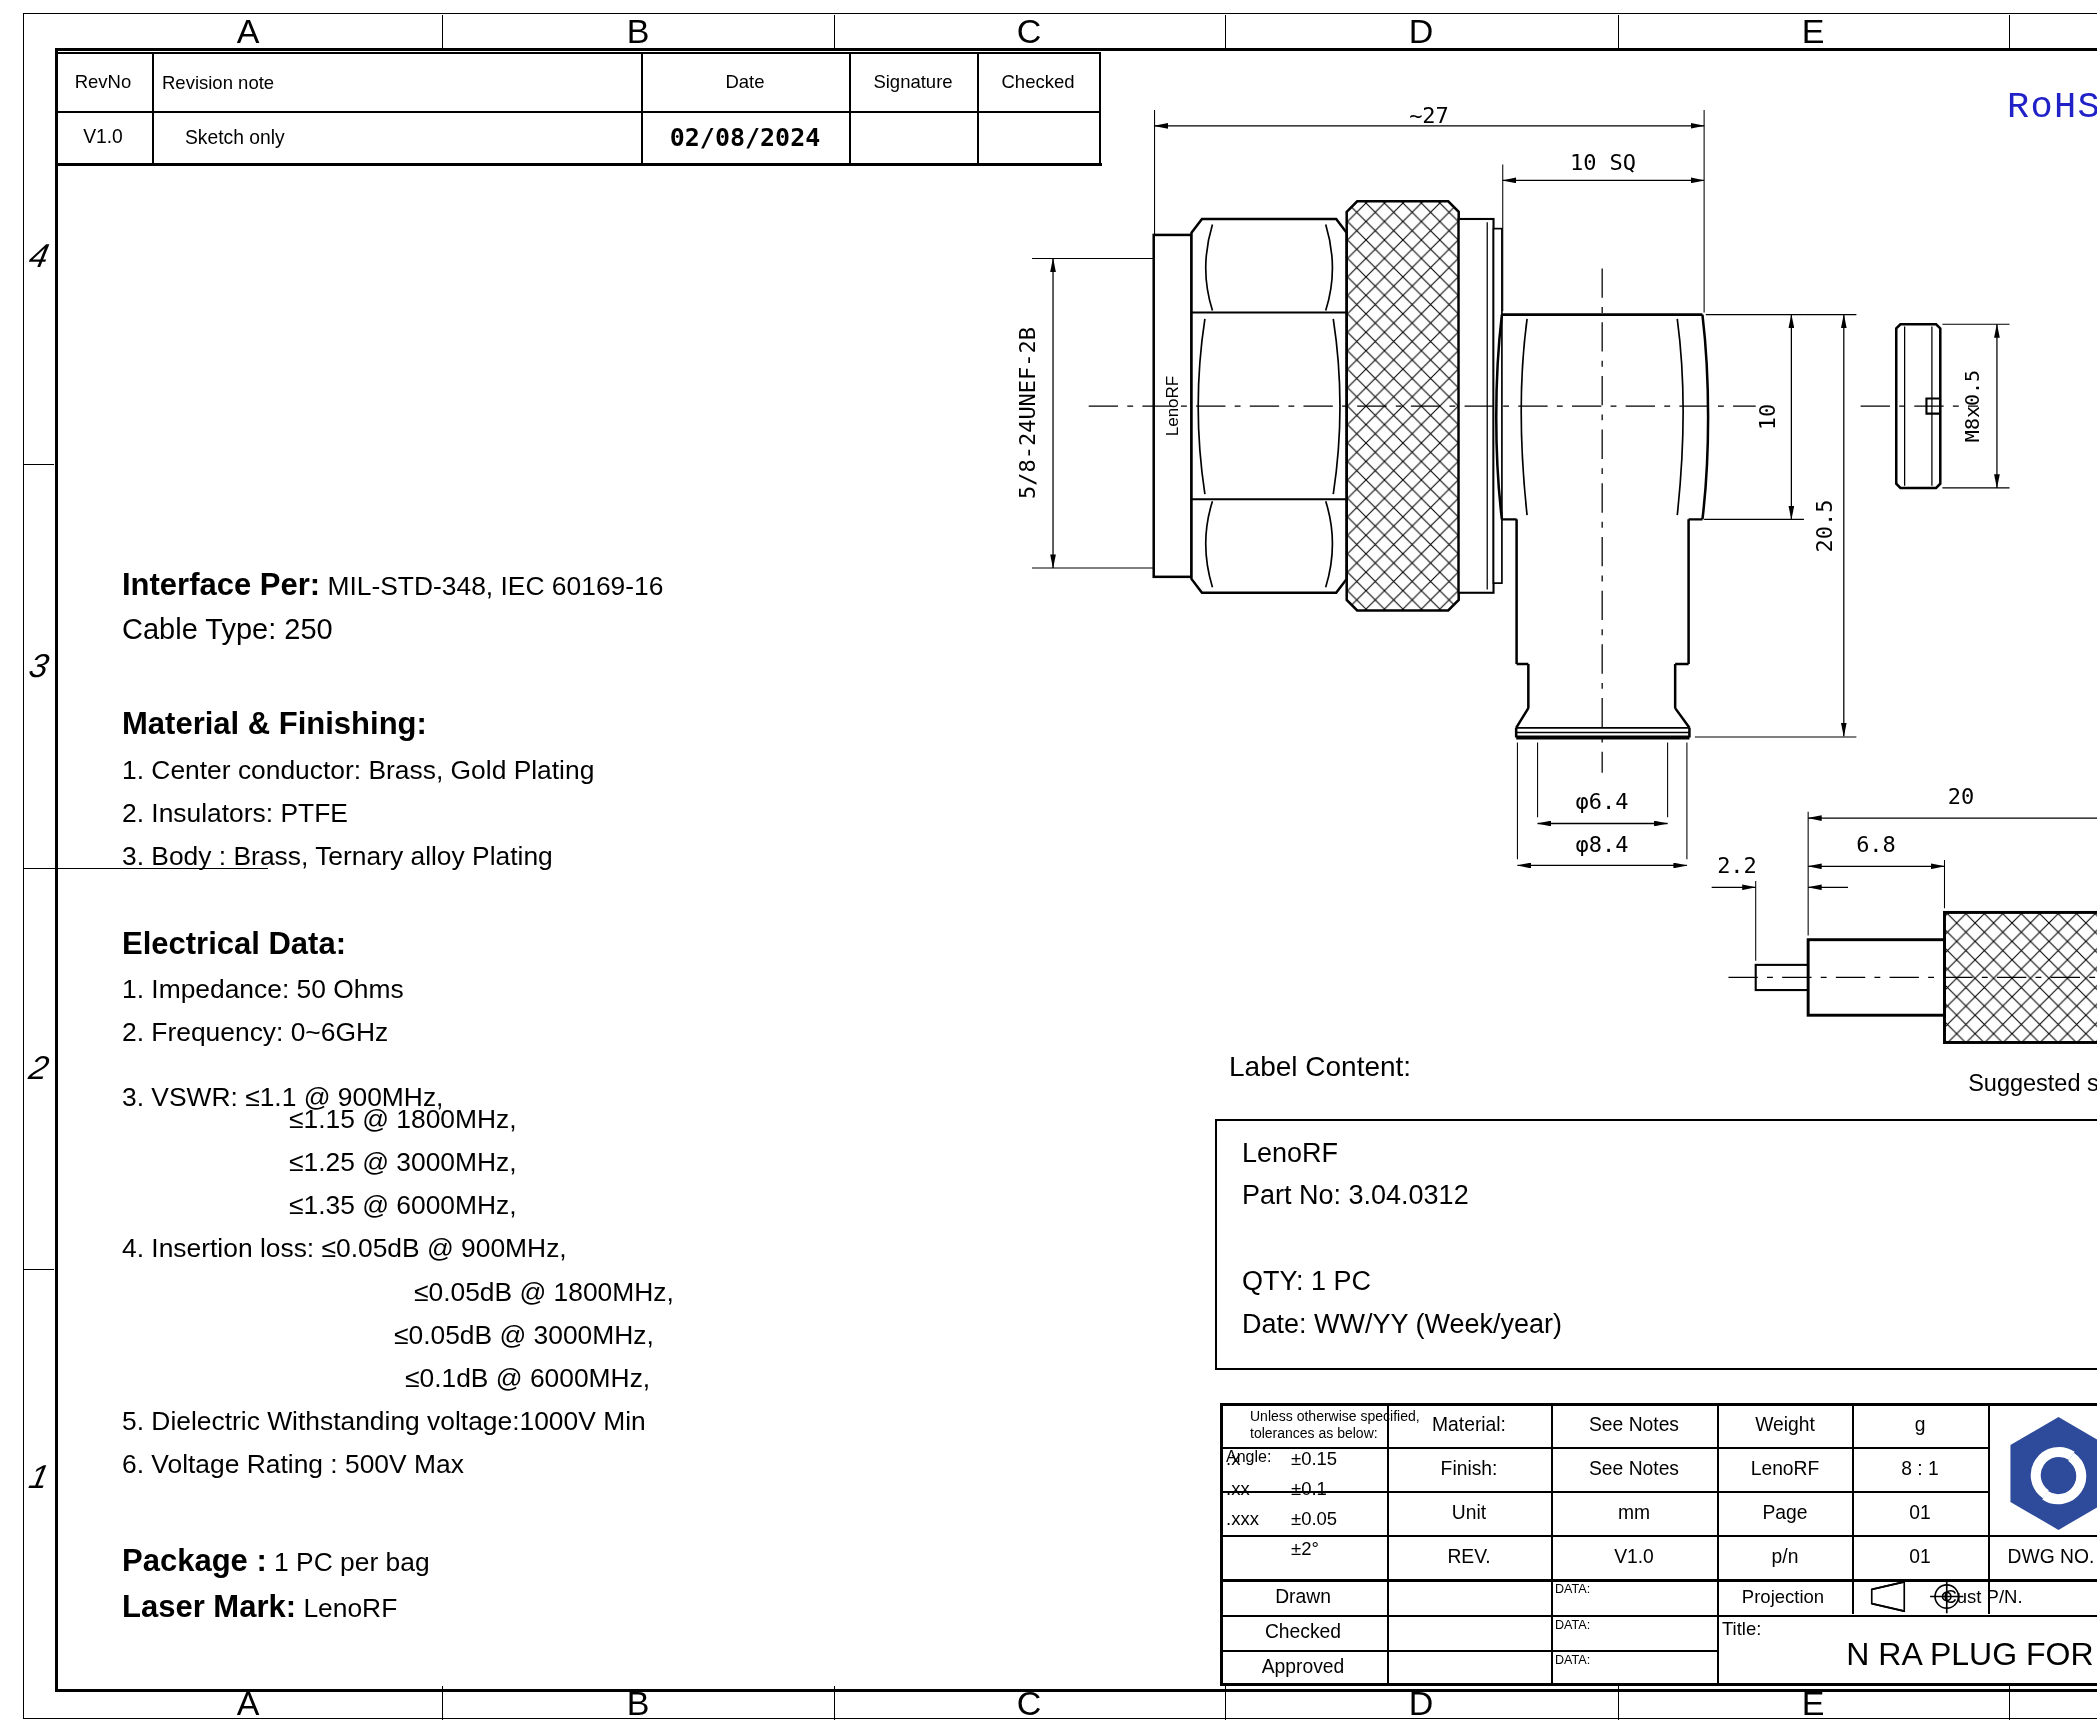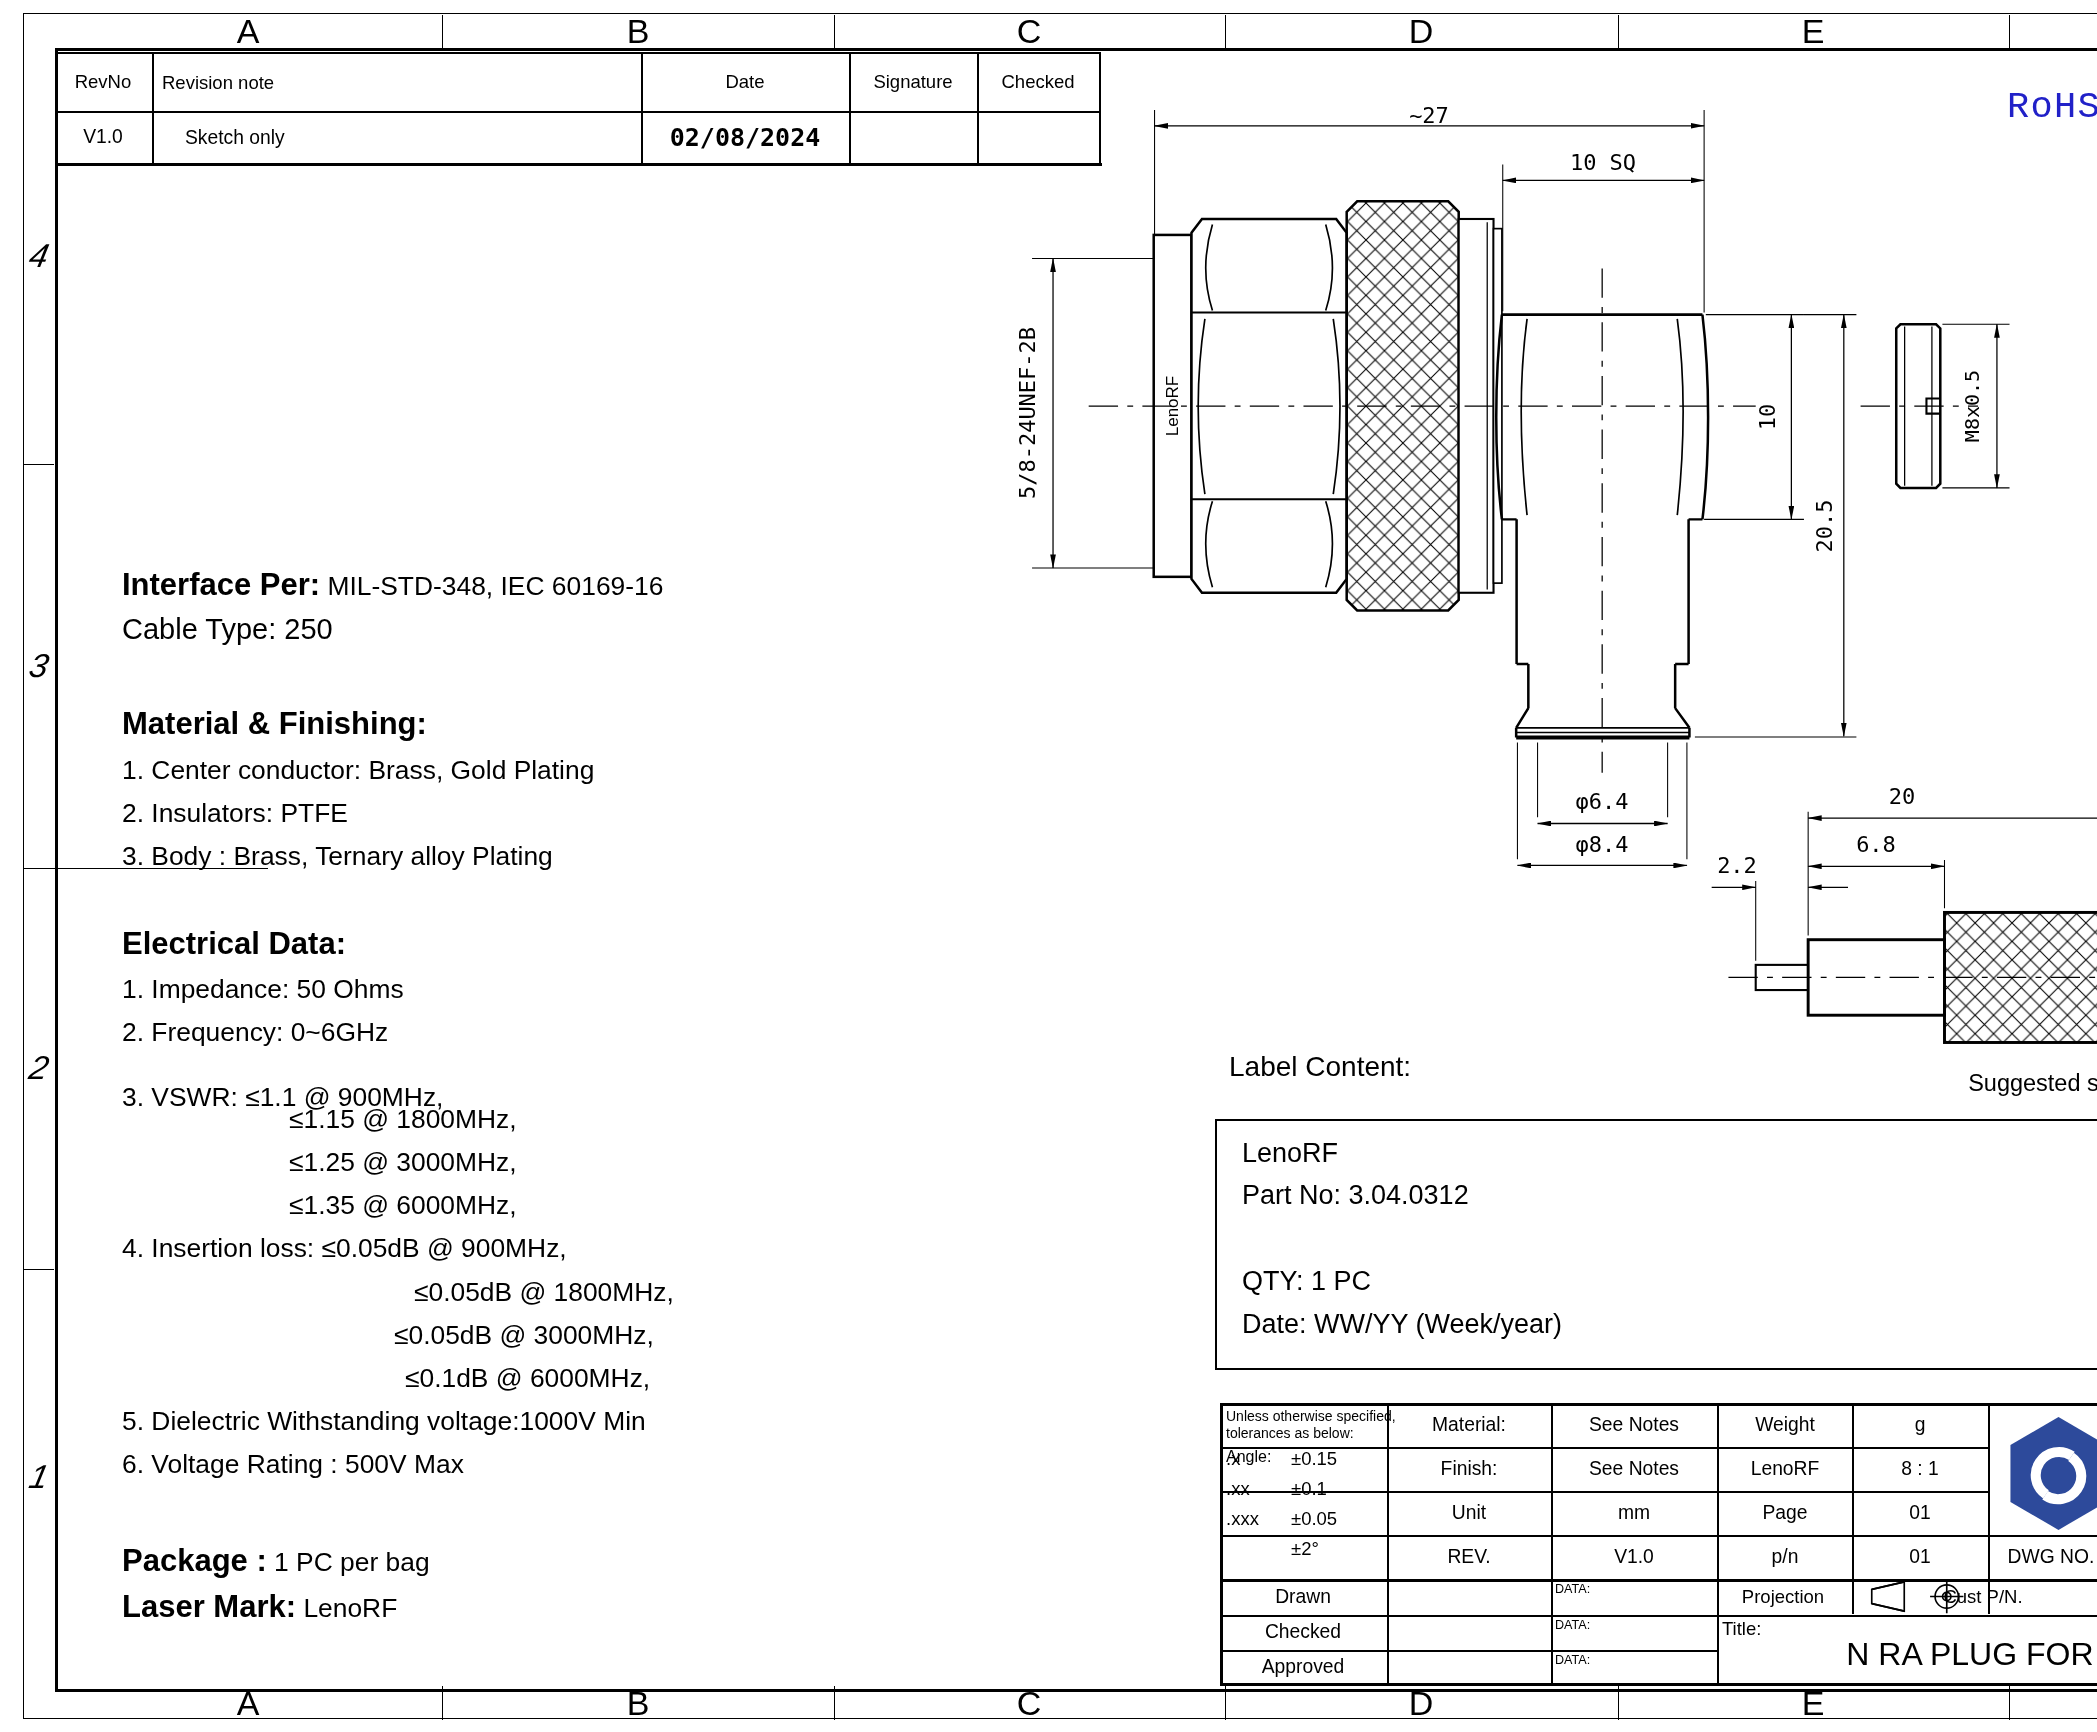--- a/index.html
+++ b/index.html
@@ -17,21 +17,21 @@
   .hl{position:absolute;background:#000;}
   .vl{position:absolute;background:#000;}
   
   .c{transform:translate(-50%,-50%);white-space:nowrap;text-align:left;}
   .r90{transform:translate(-50%,-50%) rotate(-90deg);white-space:nowrap;}
   .nw{white-space:nowrap;}
   .note{font-size:26.4px;}
   .note-h{font-size:31px;font-weight:bold;}
   .dim{font-family:"DejaVu Sans Mono",monospace;font-size:22px;}
   .tb{font-size:19.3px;}
-  .tb-sm{font-size:14px;}
+  .tb-sm{font-size:14px;margin-left:24px;}
   .mono-b{font-family:"DejaVu Sans Mono",monospace;font-weight:bold;}
   .rohs{font-family:"Liberation Mono",monospace;font-size:37px;letter-spacing:1.3px;color:#2121c8;}
   svg{position:absolute;left:0;top:0;}
 </style>
 </head>
 <body>
 
 <div class="sheet">
 
   <svg width="2453" height="1733" viewBox="0 0 5847 4131">
@@ -203,21 +203,21 @@
 
   <div class="abs dim c" style="left:1429px;top:115px">~27</div>
   <div class="abs dim c" style="left:1603px;top:162px">10 SQ</div>
   <div class="abs dim r90" style="left:1027px;top:413px">5/8-24UNEF-2B</div>
   <div class="abs r90" style="left:1173px;top:406px;font-size:17px">LenoRF</div>
   <div class="abs dim r90" style="left:1767px;top:417px">10</div>
   <div class="abs dim r90" style="left:1824px;top:526px">20.5</div>
   <div class="abs dim r90" style="left:1972px;top:406px;font-size:20px">M8x0.5</div>
   <div class="abs dim c" style="left:1602px;top:801px">φ6.4</div>
   <div class="abs dim c" style="left:1602px;top:844px">φ8.4</div>
-  <div class="abs dim c" style="left:1902px;top:796px">20</div>
+  <div class="abs dim c" style="left:1961px;top:796px">20</div>
   <div class="abs dim c" style="left:1876px;top:844px">6.8</div>
   <div class="abs dim c" style="left:1737px;top:865px">2.2</div>
   <div class="abs c" style="left:2072px;top:1083px;font-size:23.5px">Suggested stripping</div>
 
   <div class="abs nw" style="left:1229px;top:1051px;font-size:28px">Label Content:</div>
   <div class="abs" style="left:1215px;top:1119px;width:1069px;height:247px;border:2.1px solid #000"></div>
   <div class="abs nw" style="left:1242px;top:1138px;font-size:27px">LenoRF</div>
   <div class="abs nw" style="left:1242px;top:1180px;font-size:27px">Part No: 3.04.0312</div>
   <div class="abs nw" style="left:1242px;top:1266px;font-size:27px">QTY: 1 PC</div>
   <div class="abs nw" style="left:1242px;top:1309px;font-size:27px">Date: WW/YY  (Week/year)</div>

